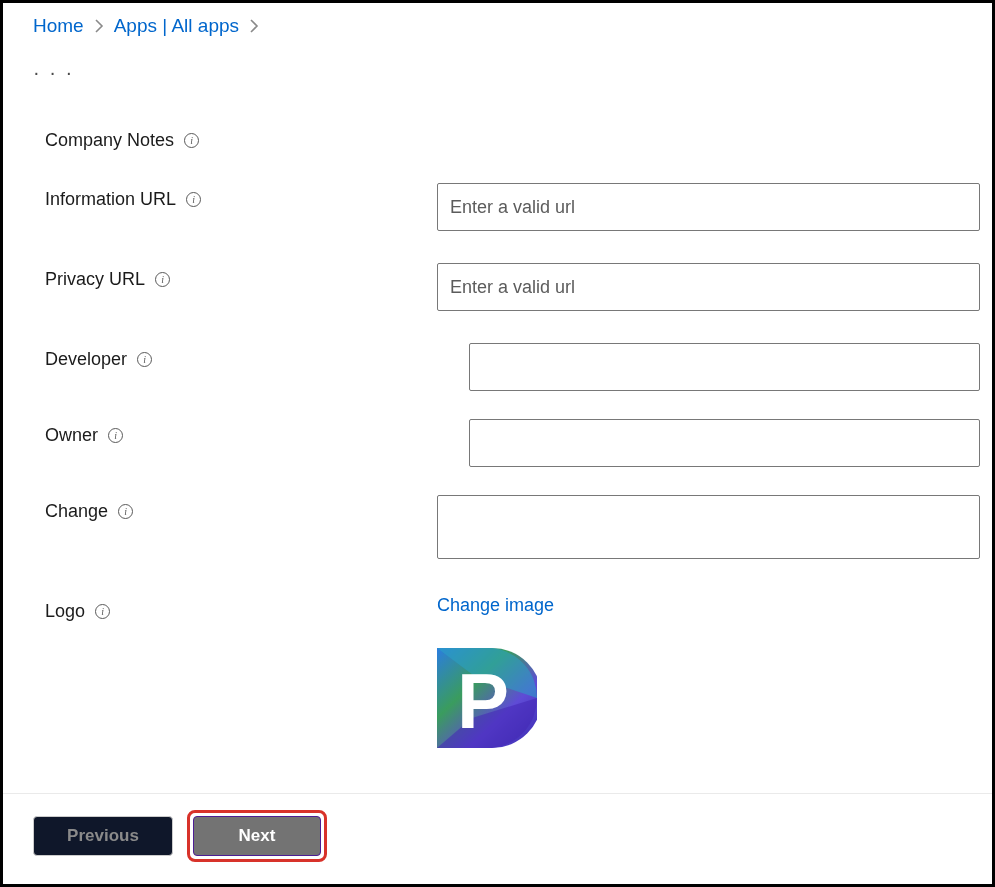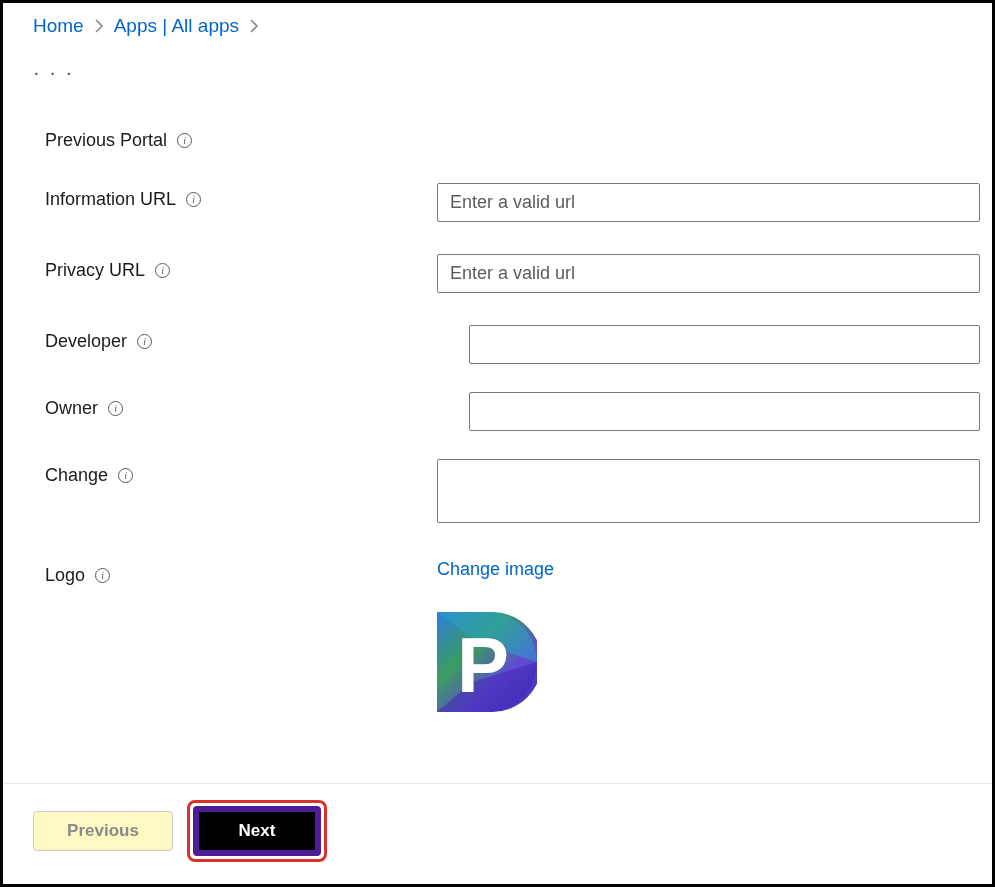--- a/index.html
+++ b/index.html
@@ -34,21 +34,21 @@
   .label-cell { width: 392px; display: flex; align-items: center; gap: 10px; padding-top: 6px; }
   .field-label { font-size: 18px; color: #1b1b1b; }
   .info-icon {
     width: 15px; height: 15px; border: 1px solid #5a5a5a; border-radius: 50%;
     display: inline-flex; align-items: center; justify-content: center;
     font-size: 10px; color: #5a5a5a; font-style: italic; font-family: Georgia, serif;
     line-height: 1; cursor: pointer; flex-shrink: 0;
   }
   .input-cell { flex: 1; }
   .tbox {
-    width: 100%; height: 39px; border: 1px solid #787878; border-radius: 2px;
+    width: 100%; height: 48px; border: 1px solid #787878; border-radius: 2px;
     font-size: 18px; padding: 0 12px; color: #1b1b1b; font-family: inherit;
   }
   .tbox::placeholder { color: #5c5c5c; }
   .tarea {
     width: 100%; height: 64px; border: 1px solid #787878; border-radius: 2px;
     font-size: 18px; padding: 8px 12px; color: #1b1b1b; font-family: inherit; resize: none;
   }
   .link-action { color: #0066cc; font-size: 18px; cursor: pointer; display: inline-block; }
 
   
@@ -60,27 +60,27 @@
     position: absolute; bottom: 0; left: 0; right: 0;
     border-top: 1px solid #eaeaea;
     padding: 16px 30px 22px 30px;
     display: flex; gap: 14px; align-items: center;
   }
   .btn {
     font-size: 17px; font-weight: 600; padding: 9px 20px;
     border-radius: 4px; cursor: pointer; font-family: inherit;
   }
   .btn-prev {
-    background: #fef9c3; border: 1px solid #cccccc; color: #8a8a8a; min-width: 140px;
+    background: #0f172a; border: 1px solid #cccccc; color: #8a8a8a; min-width: 140px;
   }
   .btn-next-wrap {
     border: 3px solid #d8322a; border-radius: 8px; padding: 3px;
   }
   .btn-next {
-    background: #000000; border: 6px solid #4c1d95; color: #ffffff; min-width: 128px;
+    background: #737373; border: 1px solid #4c1d95; color: #ffffff; min-width: 128px;
   }
 </style>
 </head>
 <body>
 
 <div class="content">
 
   <nav class="breadcrumb">
     <a>Home</a>
     <span class="chev">
@@ -97,21 +97,21 @@
   </nav>
 
   <div class="header-row">
     <span class="ellipsis">· · ·</span>
   </div>
 
   <div class="form">
 
     <div class="form-row">
       <div class="label-cell">
-        <span class="field-label">Previous Portal</span>
+        <span class="field-label">Company Notes</span>
         <span class="info-icon">i</span>
       </div>
       <div class="input-cell"></div>
     </div>
 
     <div class="form-row">
       <div class="label-cell">
         <span class="field-label">Information URL</span>
         <span class="info-icon">i</span>
       </div>

